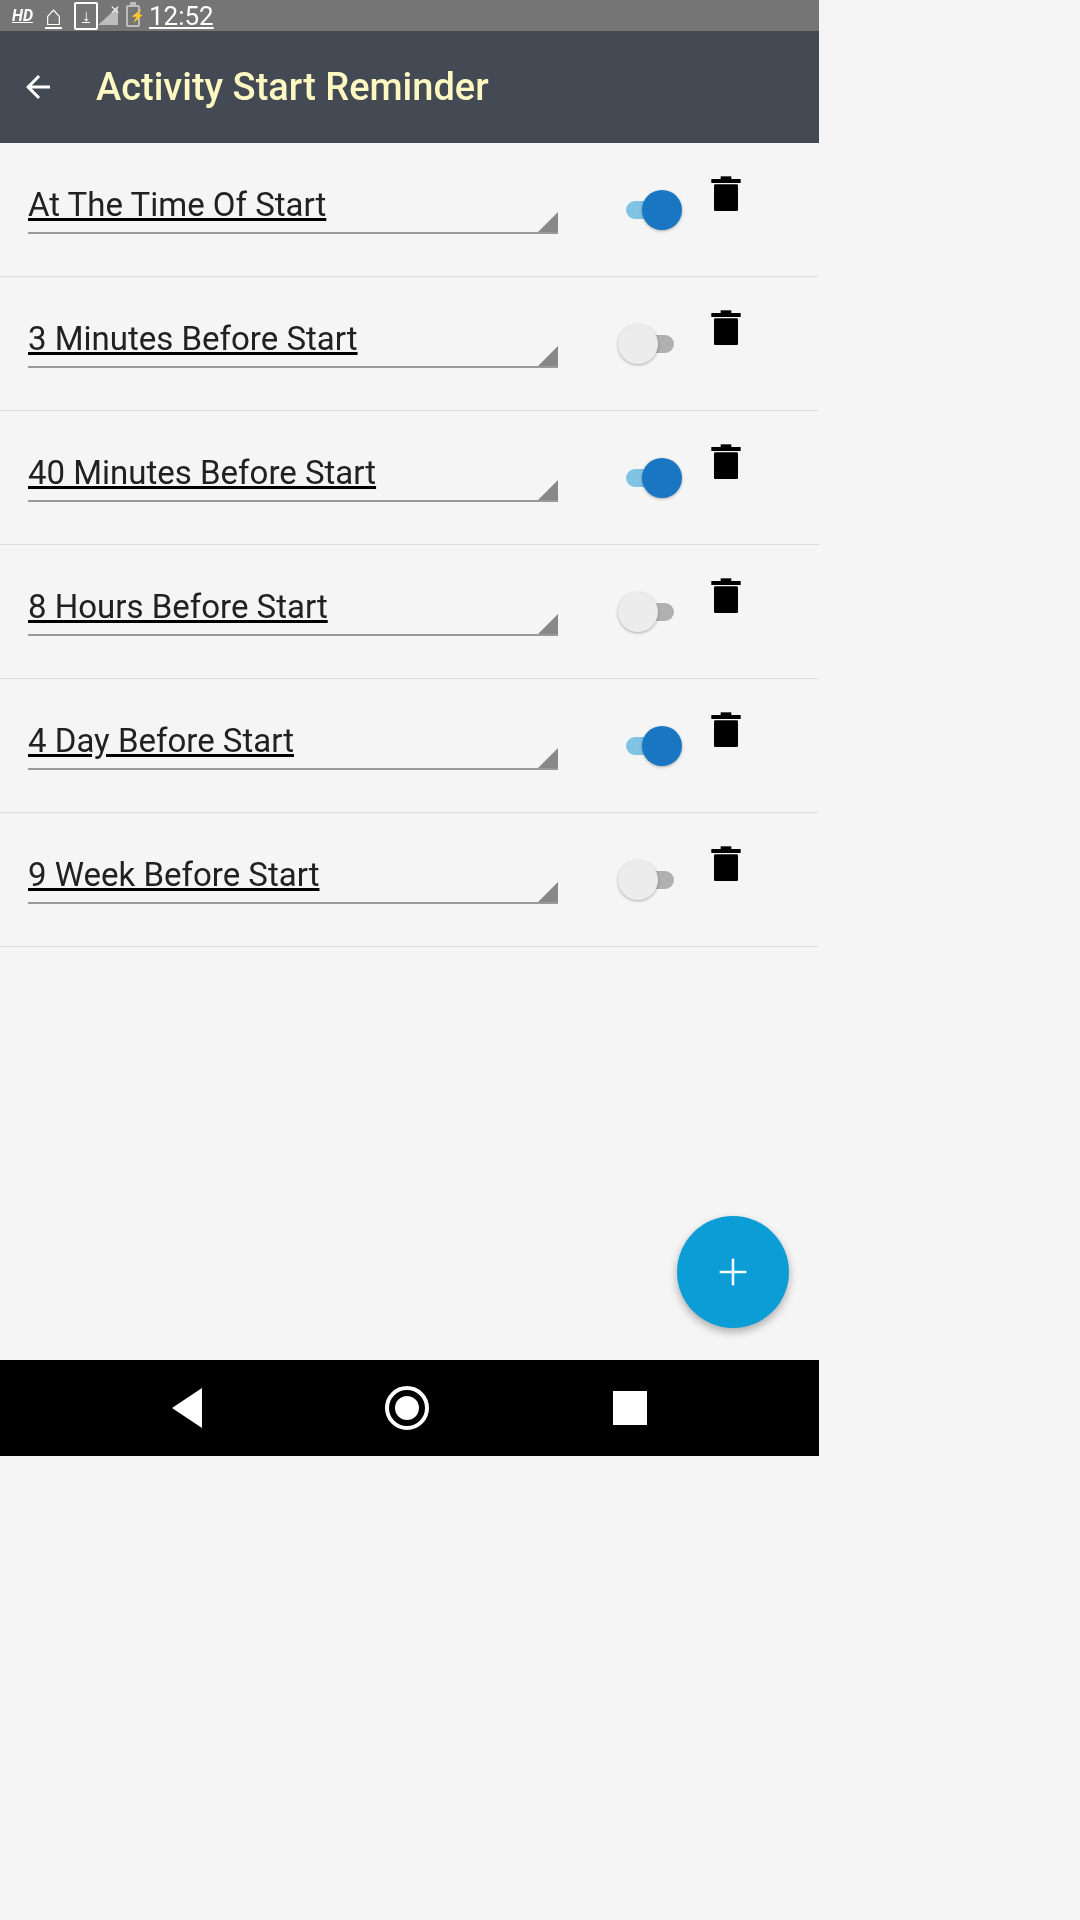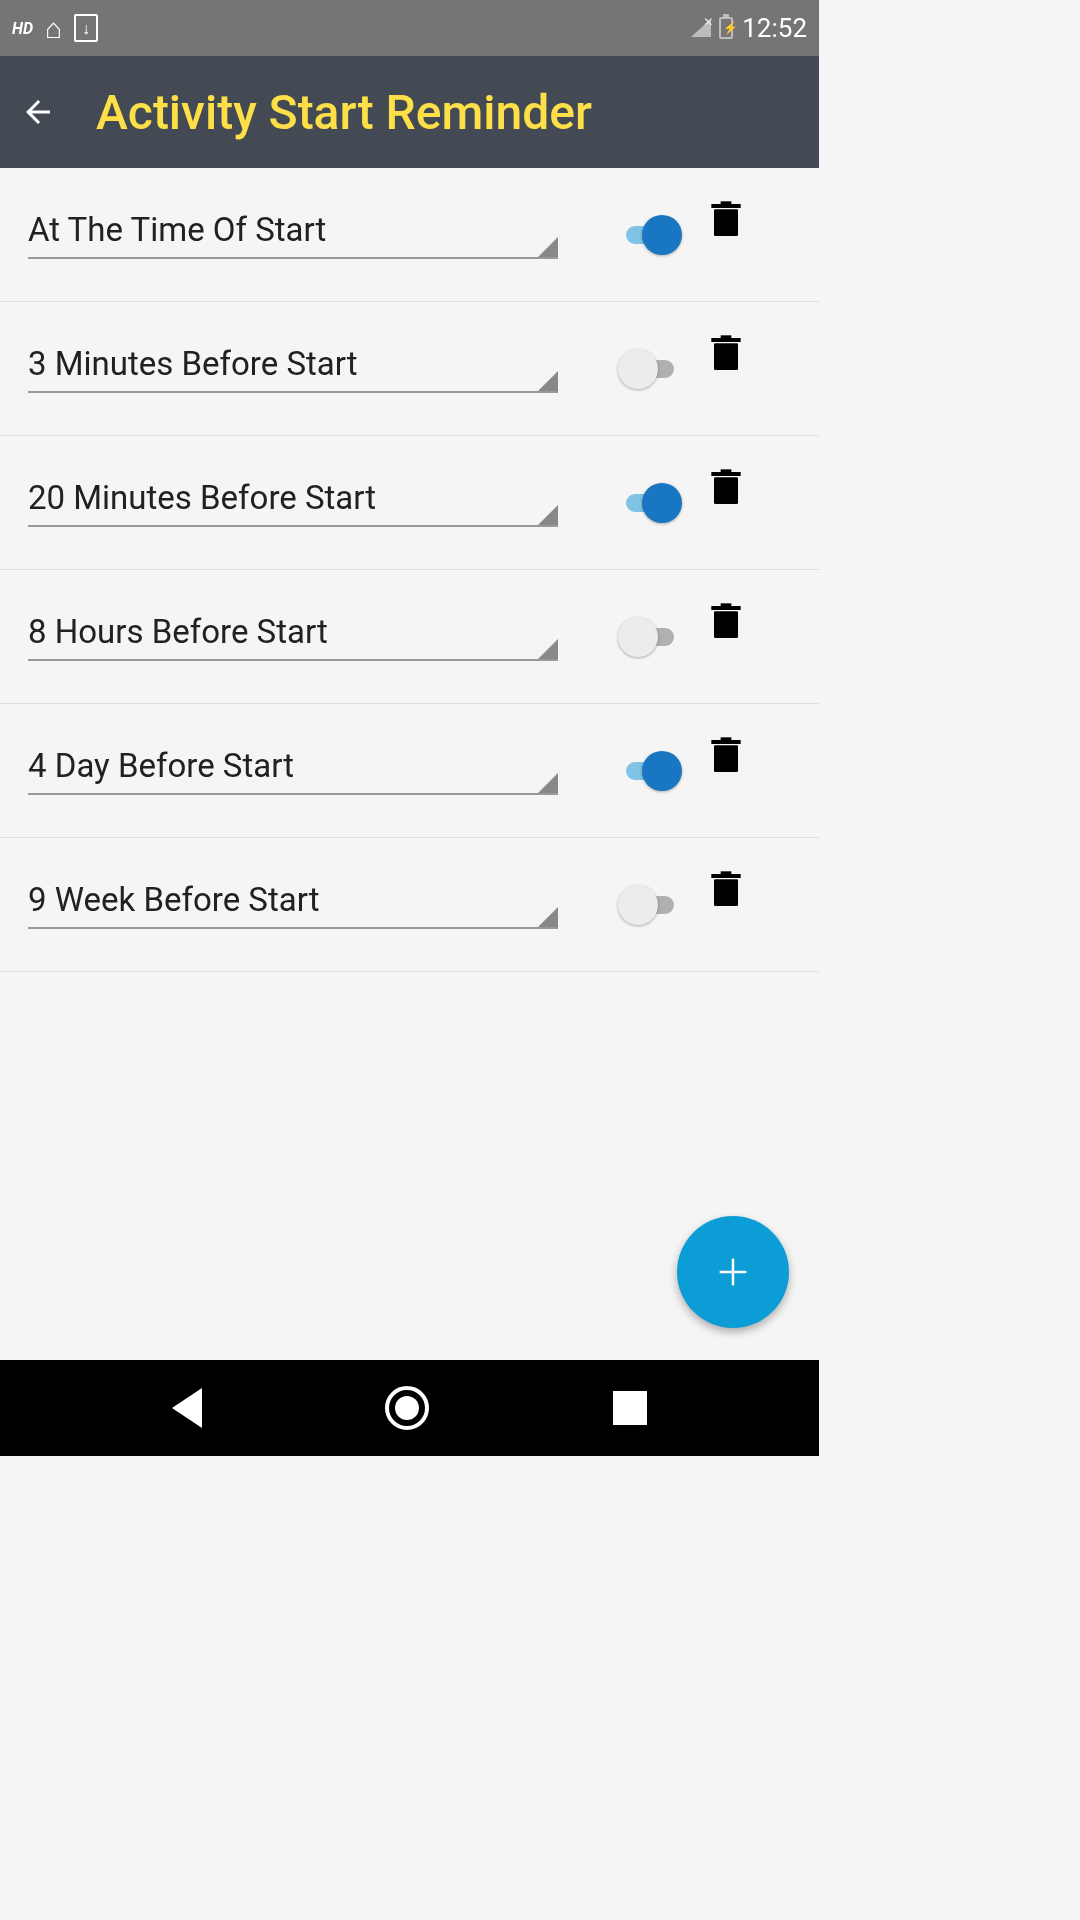--- a/index.html
+++ b/index.html
@@ -9,27 +9,28 @@
     }
     body {
       width: 819px;
       height: 1456px;
       font-family: Roboto, Arial, sans-serif;
       background: #F5F5F5;
       overflow: hidden;
       position: relative;
     }
     .status-bar {
-      height: 56px;
+      height: 31px;
       background: #757575;
       display: flex;
       align-items: center;
-      justify-content: space-between;
+      justify-content: flex-start;
       padding: 0 12px;
       color: white;
+      text-decoration: underline;
     }
     .status-left {
       display: flex;
       align-items: center;
       gap: 12px;
     }
     .hd-label {
       font-weight: bold;
       font-style: italic;
       font-size: 16px;
@@ -99,26 +100,27 @@
       margin-right: 40px;
       display: flex;
       align-items: center;
       cursor: pointer;
     }
     .back-arrow svg {
       width: 36px;
       height: 36px;
     }
     .app-title {
-      color: #fde047;
-      font-size: 48px;
+      color: #fef9c3;
+      font-size: 38px;
       font-weight: 500;
     }
     .content {
       background: #f9a8d4;
+      text-decoration: underline;
     }
     .reminder-row {
       height: 134px;
       display: flex;
       align-items: center;
       padding: 0 30px 0 28px;
       border-bottom: 1px solid #DDDDDD;
       background: #F5F5F5;
     }
     .spinner {
@@ -339,21 +341,21 @@
       <svg viewBox="0 0 24 28" fill="#000000">
         <rect x="3" y="6" width="18" height="20" rx="1"></rect>
         <rect x="1" y="2" width="22" height="3"></rect>
         <rect x="8" y="0" width="8" height="2"></rect>
       </svg>
     </div>
   </div>
 
   <div class="reminder-row">
     <div class="spinner">
-      <div class="spinner-text">20 Minutes Before Start</div>
+      <div class="spinner-text">40 Minutes Before Start</div>
       <div class="spinner-triangle"></div>
     </div>
     <div class="toggle-container">
       <div class="toggle on">
         <div class="toggle-track"></div>
         <div class="toggle-thumb"></div>
       </div>
     </div>
     <div class="trash-icon">
       <svg viewBox="0 0 24 28" fill="#000000">

